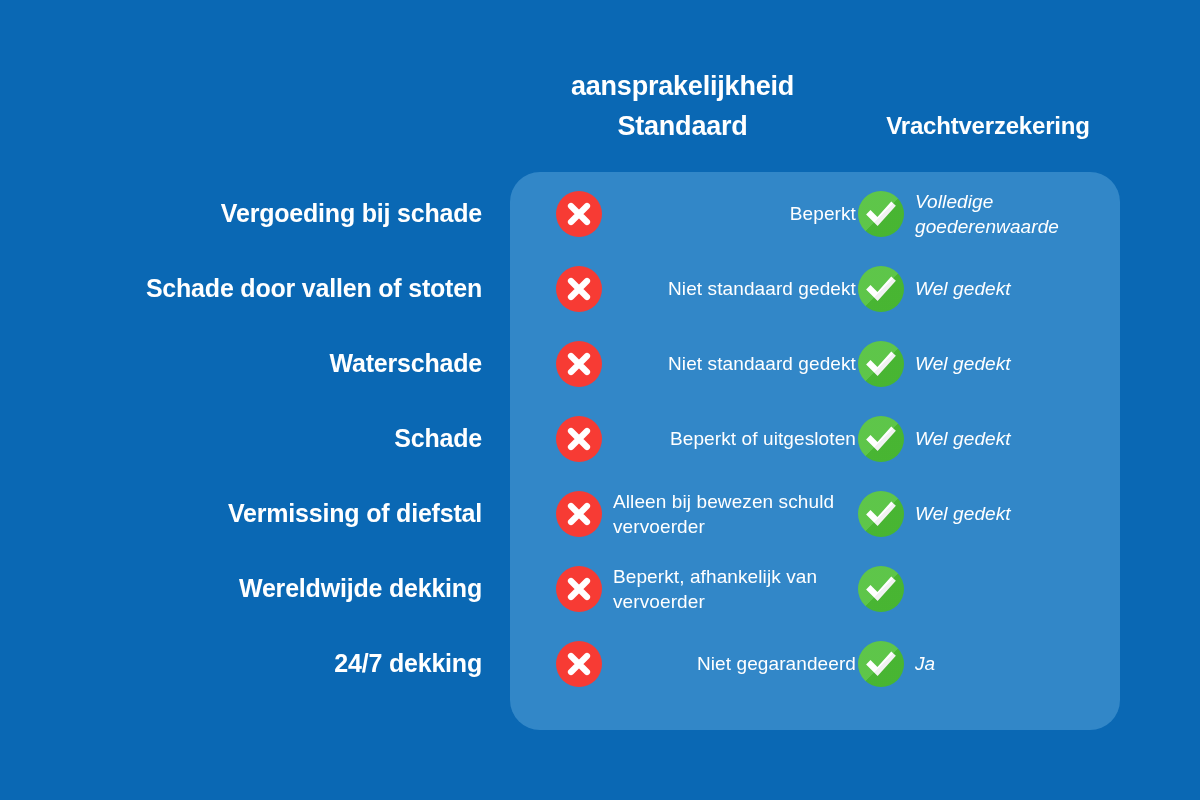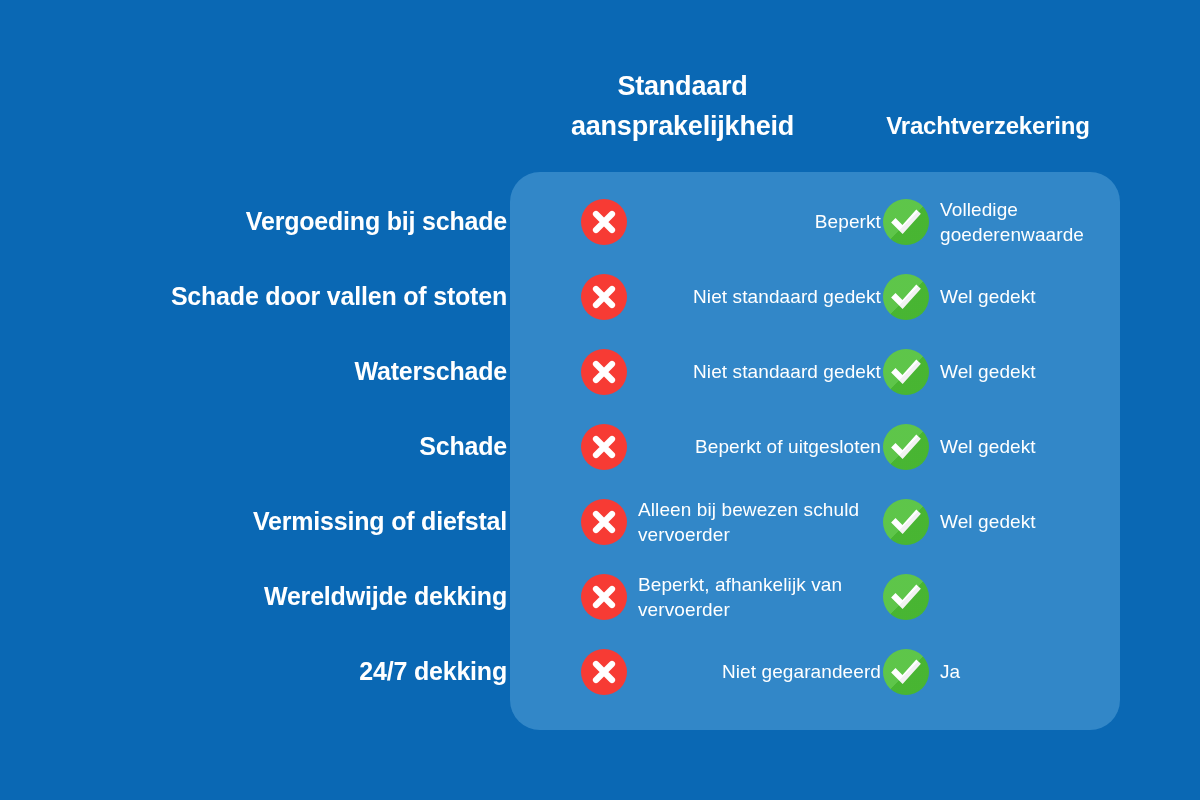--- a/index.html
+++ b/index.html
@@ -62,23 +62,22 @@
     width: 610px;
     height: 558px;
     background: #3287c8;
     border-radius: 30px;
   }
 
   
   .rows {
     position: absolute;
     left: 0;
-    top: 184px;
+    top: 176px;
     width: 1000px;
-    padding-left: 25px;
   }
 
   .row {
     position: relative;
     height: 75px;
   }
 
   
   .row-label {
     position: absolute;
@@ -99,21 +98,21 @@
   
   .cell {
     position: absolute;
     top: 0;
     height: 75px;
     display: flex;
     align-items: center;
     gap: 11px;
   }
   .cell.col-std    { left: 556px; width: 300px; justify-content: space-between; }
-  .cell.col-vracht { left: 858px; width: 262px; }
+  .cell.col-vracht { left: 858px; width: 262px; font-style: italic; }
 
   .cell-text {
     color: #ffffff;
     font-size: 19px;
     font-weight: 400;
     line-height: 25px;
     letter-spacing: 0.1px;
   }
 
   
@@ -139,22 +138,22 @@
     background: linear-gradient(135deg, rgba(255,255,255,0.10) 0%, rgba(255,255,255,0.10) 52%, rgba(0,0,0,0.05) 52%, rgba(0,0,0,0.05) 100%);
     pointer-events: none;
   }
 </style>
 </head>
 <body>
 
 <div class="infographic">
 
   <div class="header-std">
+    <span class="hl hl2">aansprakelijkheid</span>
     <span class="hl">Standaard</span>
-    <span class="hl hl2">aansprakelijkheid</span>
   </div>
 
   <div class="header-vracht">Vrachtverzekering</div>
 
   <div class="panel"></div>
 
   <div class="rows">
 
     <div class="row">
       <div class="row-label">Vergoeding bij schade</div>

